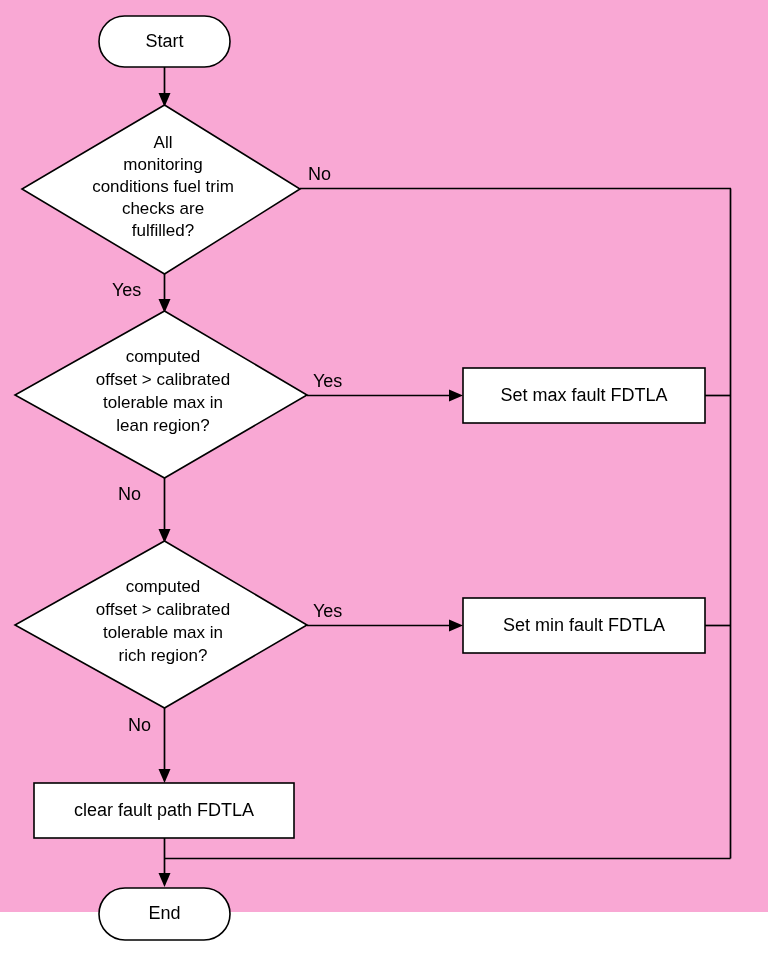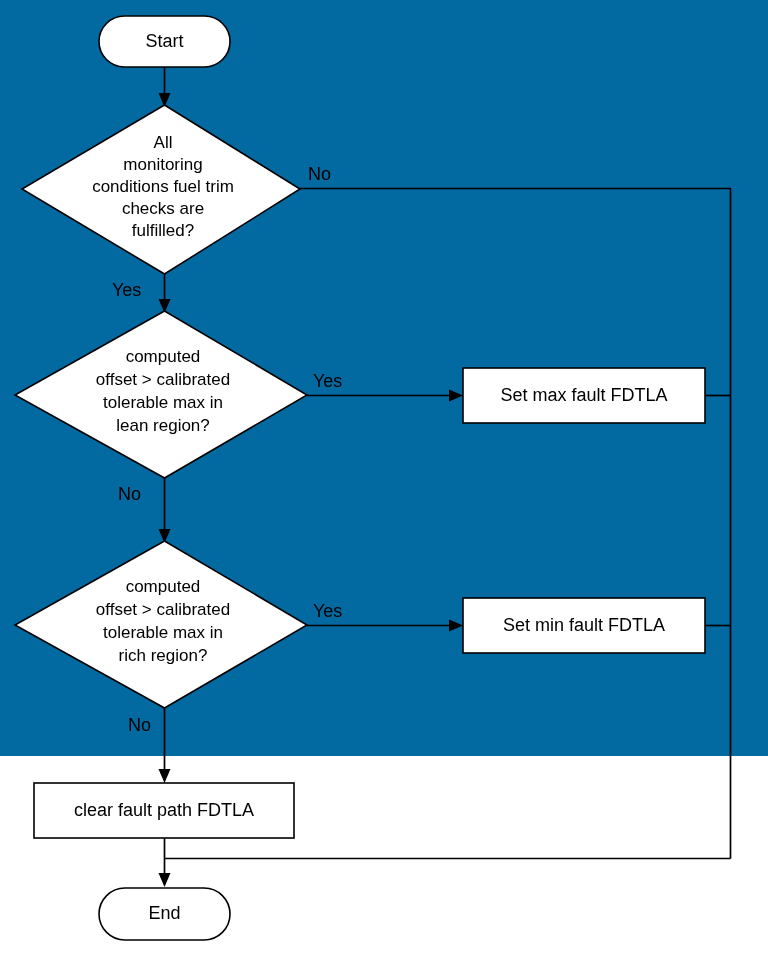--- a/index.html
+++ b/index.html
@@ -9,22 +9,22 @@
   }
   body {
     width: 768px;
     height: 956px;
     font-family: "Liberation Sans", sans-serif;
     overflow: hidden;
   }
   #flow-root {
     position: relative;
     width: 768px;
-    height: 756px;
-    background: #0369a1;
+    height: 912px;
+    background: #f9a8d4;
   }
   svg#flow-svg {
     display: block;
     width: 768px;
     height: 956px;
   }
   .shape-stroke {
     fill: #ffffff;
     stroke: #000000;
     stroke-width: 1.6;

